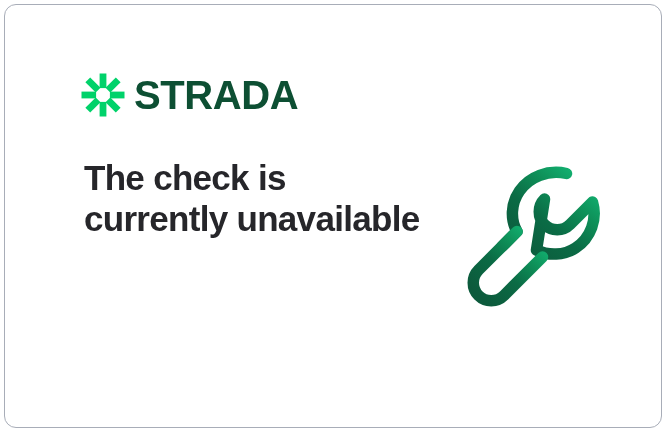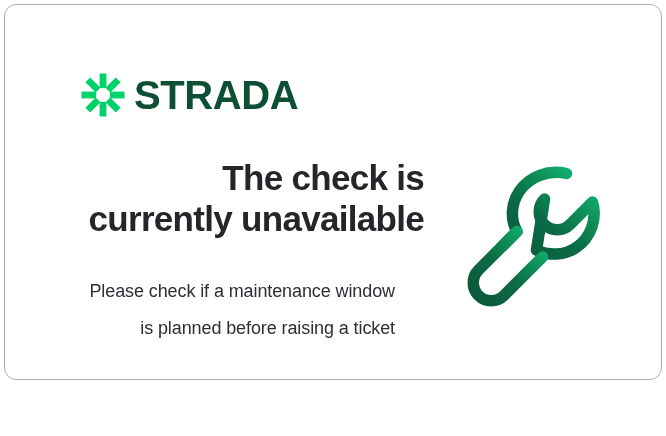--- a/index.html
+++ b/index.html
@@ -23,27 +23,26 @@
     background: #ffffff;
     box-sizing: border-box;
   }
 
   
   .card {
     position: absolute;
     left: 4px;
     top: 4px;
     width: 658px;
-    height: 376px;
+    height: 424px;
     box-sizing: border-box;
     background: #ffffff;
     border: 1px solid #a8adb8;
     border-radius: 12px;
     overflow: hidden;
-    text-align: right;
   }
 
   
   .brand {
     position: absolute;
     left: 76px;
     top: 68px;
     display: flex;
     align-items: center;
     gap: 9px;
@@ -128,21 +127,20 @@
             <rect x="18.6" y="0.5" width="6.8" height="14.6" transform="rotate(-45 22 22)"></rect>
             <rect x="18.6" y="28.9" width="6.8" height="14.6" transform="rotate(-45 22 22)"></rect>
           </g>
         </svg>
       </span>
       <span class="brand-word">STRADA</span>
     </div>
 
     <h1 class="headline">The check is currently unavailable</h1>
 
-    <p class="body-copy">Please check if a maintenance window is planned before raising a ticket</p>
 
     <div class="illustration">
       <svg viewBox="0 0 158 158" aria-hidden="true">
         <defs>
           <linearGradient id="wrenchGrad" x1="0.12" y1="0.96" x2="0.94" y2="0.10">
             <stop offset="0%" stop-color="#0c5a3c"></stop>
             <stop offset="42%" stop-color="#0b6b45"></stop>
             <stop offset="72%" stop-color="#0e8f58"></stop>
             <stop offset="100%" stop-color="#12b372"></stop>
           </linearGradient>

